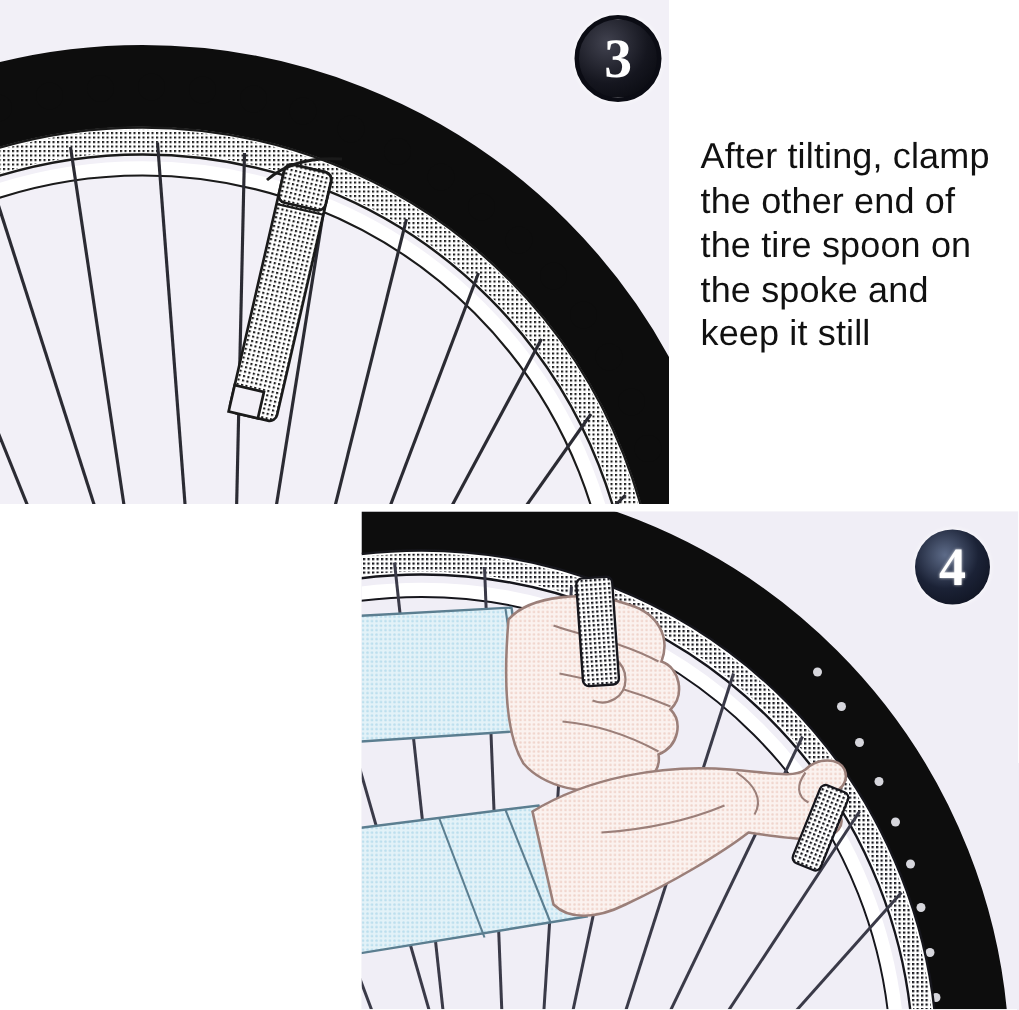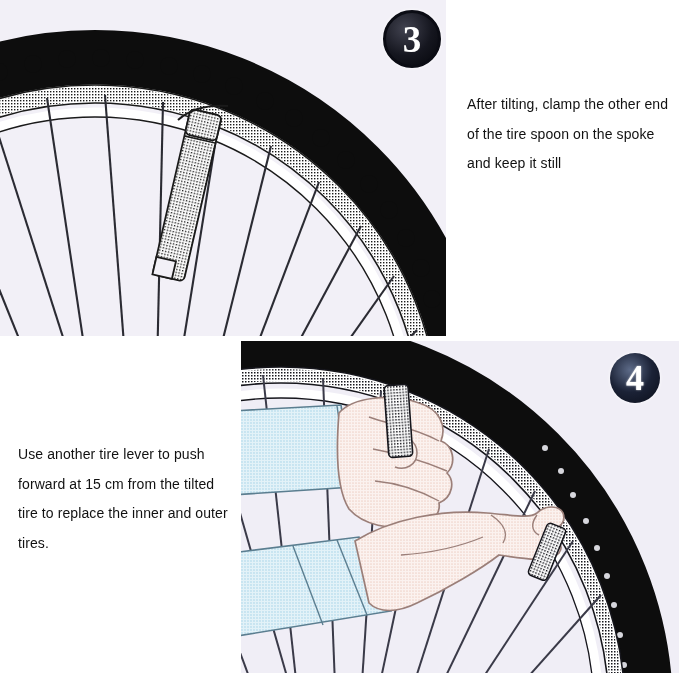--- a/index.html
+++ b/index.html
@@ -63,21 +63,21 @@
     font-size: 36px;
     background: radial-gradient(circle at 40% 34%, #5d6b88 0%, #1b2236 50%, #0a0d18 100%);
     filter: blur(0.35px);
     text-shadow: 0 0 2px rgba(255,255,255,0.8);
   }
 
   
   .caption {
     position: absolute;
     color: #111111;
-    font-size: 14px;
+    font-size: 24px;
     line-height: 29.5px;
     letter-spacing: 0.1px;
     white-space: pre-line;
   }
   .caption3 { left: 467px; top: 90px; width: 205px; }
   .caption4 { left: 18px; top: 440px; width: 218px; }
 
   
   .ill { display: block; width: 100%; height: 100%; }
 </style>
@@ -282,15 +282,14 @@
 
           <g transform="translate(312,196) rotate(22)">
             <rect x="-10" y="-12" width="20" height="56" rx="4" fill="url(#rimHatch)" stroke="#16161c" stroke-width="1.5"></rect>
           </g>
         </g>
       </svg>
     </div>
   </div>
 
   <div class="badge badge4">4</div>
-  <div class="caption caption4">Use another tire lever to push forward at 15 cm from the tilted tire to replace the inner and outer tires.</div>
 
 </div>
 
 </body></html>

